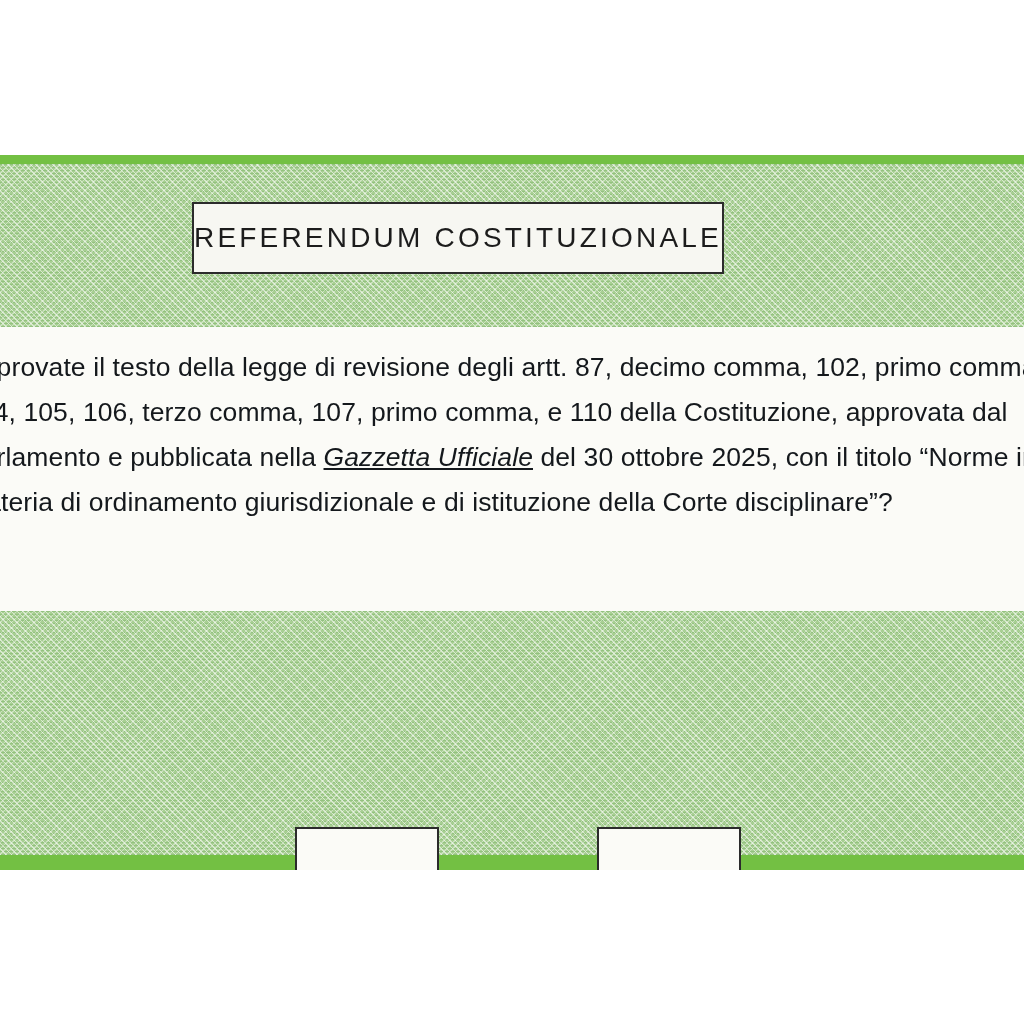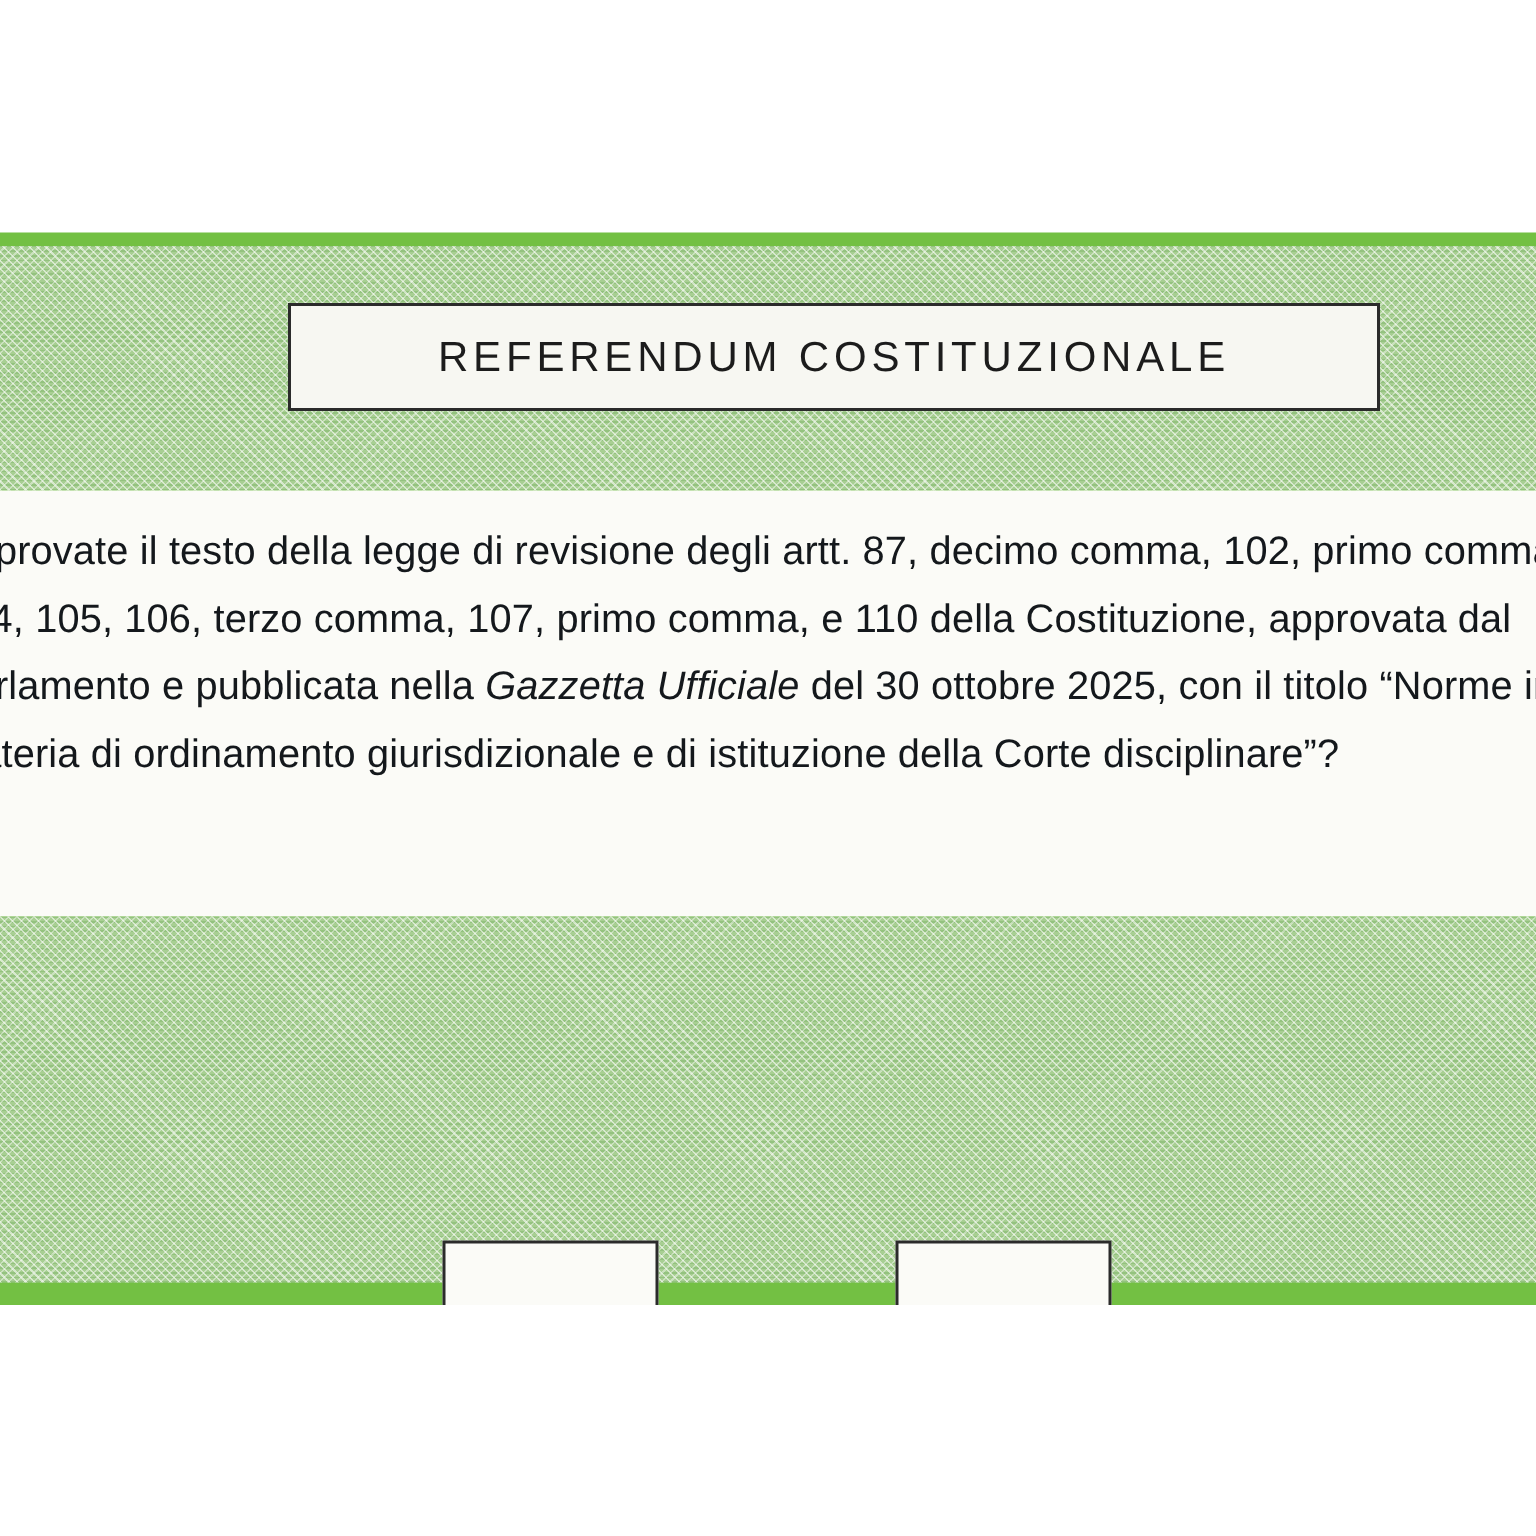--- a/index.html
+++ b/index.html
@@ -41,27 +41,27 @@
     left: 0;
     top: 9px;
     width: 1024px;
     height: 163px;
   }
 
   .title-box {
     position: absolute;
     left: 192px;
     top: 38px;
-    width: 728px;
+    width: 532px;
     height: 72px;
     background: #f7f7f2;
     border: 2px solid #2b2b2b;
     display: flex;
     align-items: center;
-    justify-content: center;
+    justify-content: flex-end;
     box-sizing: border-box;
   }
   .title-box .title-text {
     font-size: 28px;
     letter-spacing: 3.2px;
     color: #1c1c1c;
     white-space: nowrap;
     font-weight: 400;
   }
 
@@ -81,20 +81,21 @@
     top: 18px;
     width: 1110px;
     font-size: 26.5px;
     line-height: 45px;
     color: #14181c;
     letter-spacing: 0.1px;
     white-space: pre-wrap;
   }
   .question-text em {
     font-style: italic;
+    text-decoration: underline;
   }
 
   
   .band-bottom {
     position: absolute;
     left: 0;
     top: 456px;
     width: 1024px;
     height: 244px;
   }

